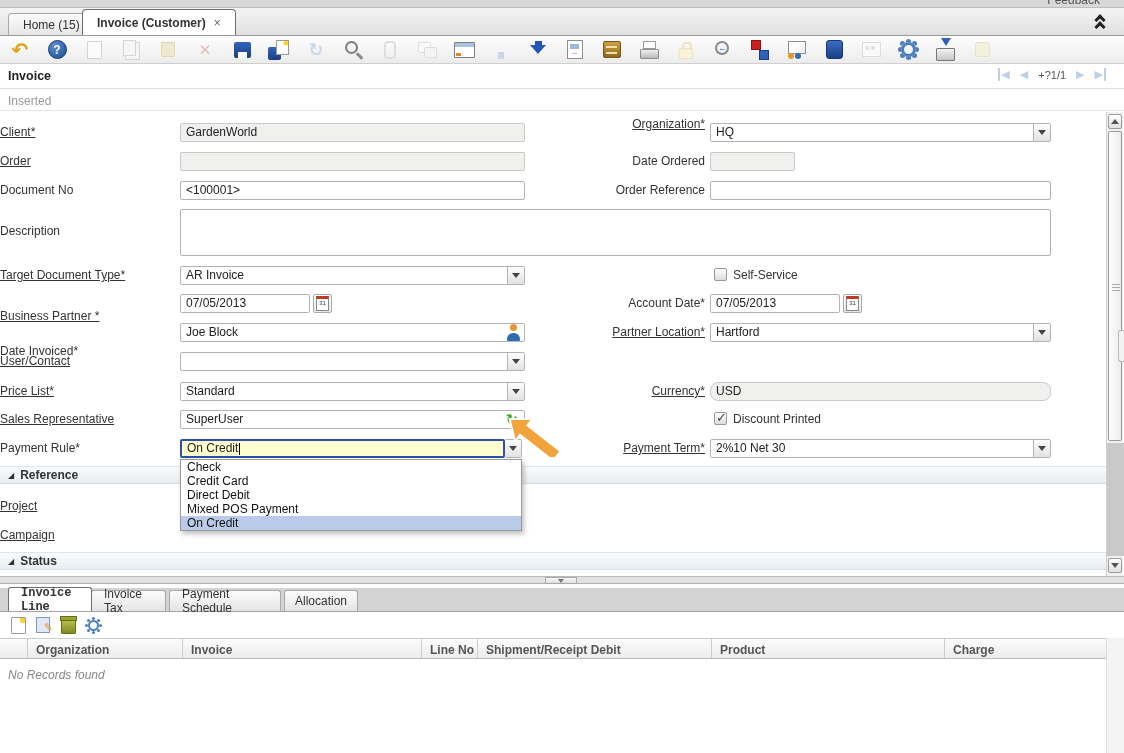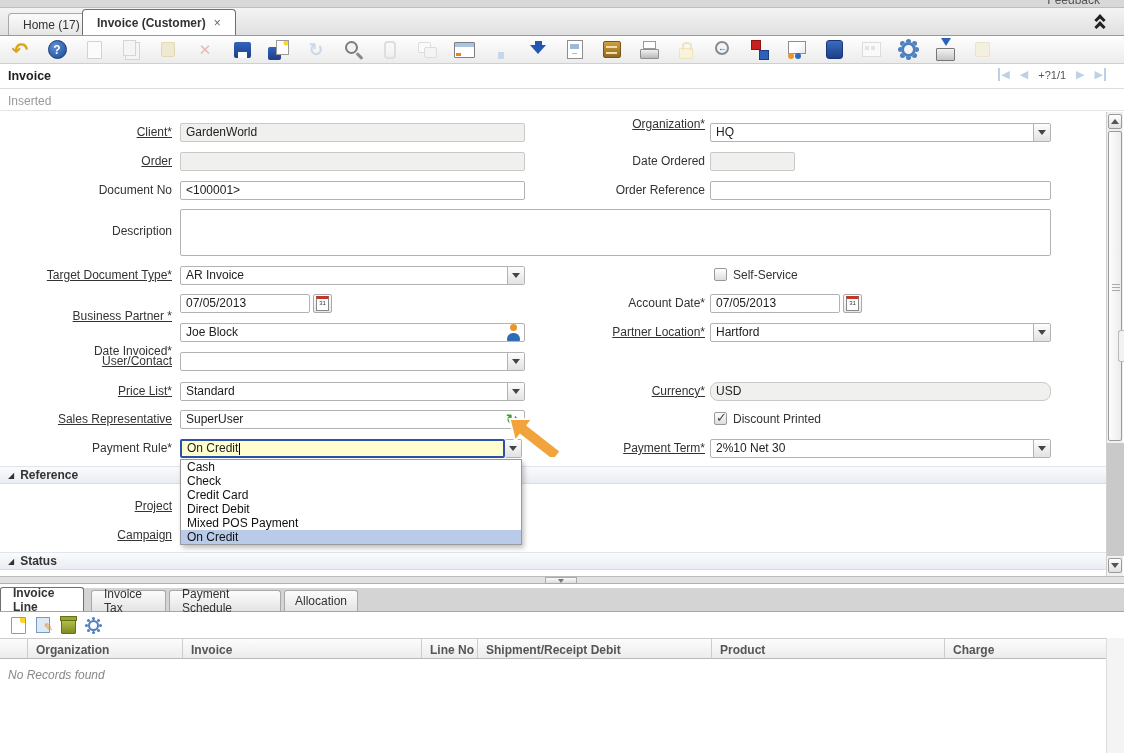--- a/index.html
+++ b/index.html
@@ -75,21 +75,21 @@
   #hline{position:absolute;left:0;top:88px;width:1124px;border-top:1px solid #ddd;}
   #statusline{position:absolute;left:8px;top:94px;font-size:12px;color:#999;}
   #recnav{position:absolute;right:18px;top:68px;display:flex;align-items:center;gap:10px;font-size:12px;color:#bcd0e6;}
   .navarrow{font-size:11px;color:#bcd0e6;cursor:pointer;}
   .navbar-l{border-left:2px solid #bcd0e6;padding-left:1px;}
   .navbar-r{border-right:2px solid #bcd0e6;padding-right:1px;}
   #reccount{font-size:11px;color:#555;}
 
   
   #formarea{position:absolute;left:0;top:110px;width:1124px;height:466px;background:#fff;border-top:1px solid #e5e5e5;}
-  .lbl{position:absolute;width:172px;text-align:right;font-size:12px;color:#333;line-height:19px;padding-right:0;}
+  .lbl{position:absolute;width:172px;text-align:left;font-size:12px;color:#333;line-height:19px;padding-right:0;}
   .lbl.lk{text-decoration:underline;cursor:pointer;}
   .lblr{position:absolute;left:460px;width:245px;text-align:right;font-size:12px;color:#333;line-height:19px;}
   .lblr.lk{text-decoration:underline;cursor:pointer;}
   .fld{position:absolute;height:19px;border:1px solid #b3b3b3;border-radius:2px;background:#fff;font-size:12px;line-height:17px;color:#222;padding:0 5px;overflow:hidden;}
   .ro{background:#f0f0ee;border-color:#c9c9c7;}
   .combo{padding:0;display:flex;}
   .combo .val{flex:1;padding:0 5px;line-height:17px;overflow:hidden;}
   .cbtn{width:17px;border-left:1px solid #b3b3b3;background:linear-gradient(#fdfdfd,#e2e2e2);display:flex;align-items:center;justify-content:center;cursor:pointer;flex:0 0 auto;}
   .cbtn::before{content:"";width:0;height:0;border:4px solid transparent;border-top:5px solid #444;margin-top:4px;}
   .calbtn{position:absolute;width:19px;height:19px;border:1px solid #aaa;border-radius:2px;background:linear-gradient(#fff,#e8e8e8);cursor:pointer;display:flex;align-items:center;justify-content:center;}
@@ -165,21 +165,21 @@
 <body>
 
 <div id="screen">
 
   <div id="topstrip">
     <span id="feedback">Feedback</span>
   </div>
 
   <div id="tabbar">
     <div class="wtab" id="tab-home">
-      <span>Home (17)</span>
+      <span>Home (15)</span>
     </div>
     <div class="wtab" id="tab-invoice">
       <span>Invoice (Customer)</span>
       <span class="closex">×</span>
     </div>
     <div id="collapse-btn">
       <div class="chev c1"></div>
       <div class="chev c2"></div>
     </div>
   </div>
@@ -324,21 +324,20 @@
     <div class="lbl lk" style="top:386px;">Project</div>
     <div class="lbl lk" style="top:415px;">Campaign</div>
 
     <div class="sechdr" style="top:441px;">
       <span class="tri">◢</span>
       <span class="sectitle">Status</span>
     </div>
   </div>
 
   <div id="pr-popup">
-      <div class="opt">Cash</div>
       <div class="opt">Check</div>
       <div class="opt">Credit Card</div>
       <div class="opt">Direct Debit</div>
       <div class="opt">Mixed POS Payment</div>
       <div class="opt sel">On Credit</div>
     </div>
 
   <svg id="annot" width="68" height="46">
     <g transform="rotate(38 26 26)">
       <polygon points="2,22 20,8 20,16 62,16 62,28 20,28 20,36" fill="#f2a33c" stroke="#ffffff" stroke-width="2"></polygon>
@@ -351,21 +350,21 @@
     <div id="vtrack-dark"></div>
     <div class="sbtn2 down"></div>
   </div>
   <div id="esplit"></div>
   <div id="hsplit">
     <div id="hsplit-btn"></div>
   </div>
 
   <div id="bottompanel">
     <div id="btabstrip">
-        <div class="btab active" style="left: 0; width: 84px; justify-content: center;">Invoice Line</div>
+        <div class="btab active" style="left: 8px; width: 84px; justify-content: center; font-family: Liberation Mono, monospace;">Invoice Line</div>
         <div class="btab" style="left: 91px; width: 75px; justify-content: center;">Invoice Tax</div>
         <div class="btab" style="left: 169px; width: 112px; justify-content: center;">Payment Schedule</div>
         <div class="btab" style="left: 284px; width: 74px; justify-content: center;">Allocation</div>
       </div>
     <div id="linetoolbar">
         <span class="lti new-line"></span>
         <span class="lti edit-line"></span>
         <span class="lti delete-line"></span>
         <span class="lti gearsm"></span>
       </div>

